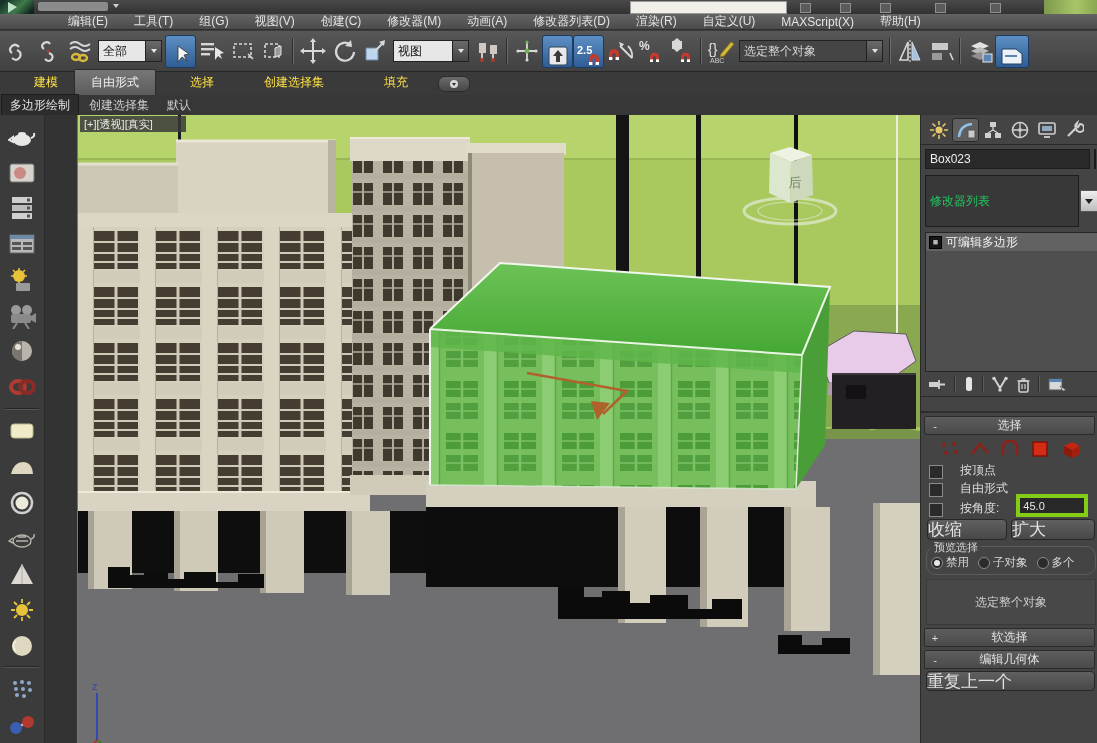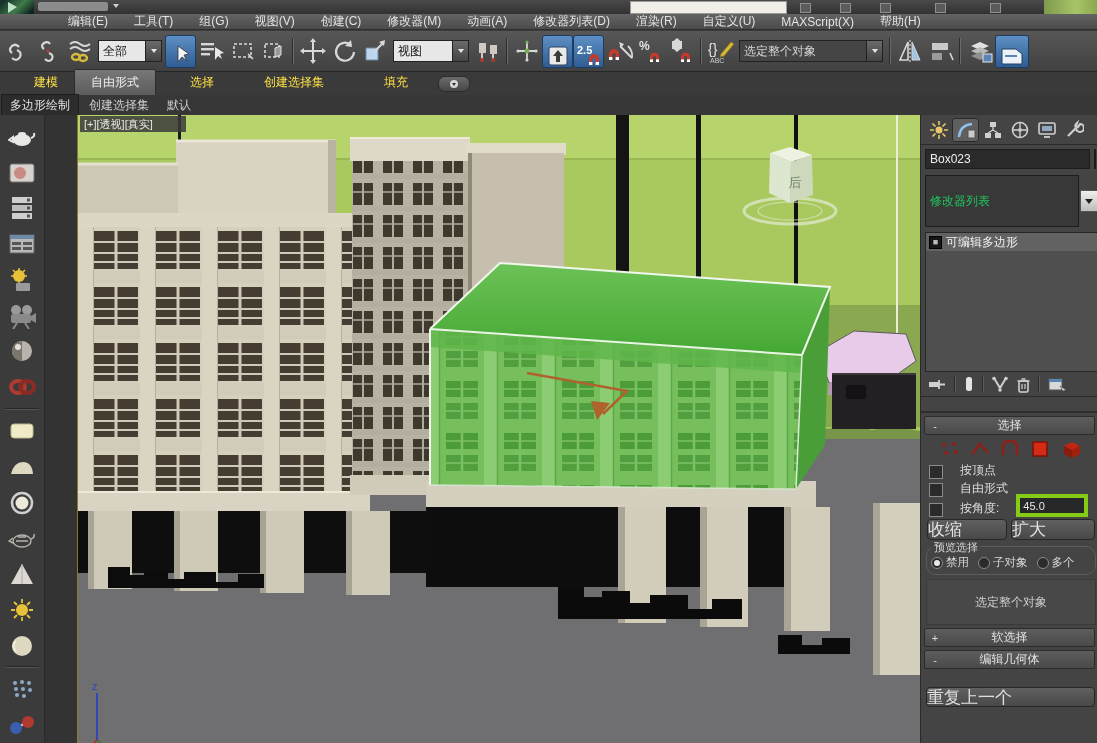--- a/index.html
+++ b/index.html
@@ -107,21 +107,21 @@
   .btnrow{display:flex;align-items:center;gap:4px;padding:2px 2px 0 6px;}
   #previewgroup{margin:6px 2px 0 5px;border:1px solid #5c5c5c;border-radius:10px;position:relative;padding:8px 2px 4px 4px;}
   #previewgroup .gtitle{position:absolute;top:-7px;left:4px;background:#444;padding:0 3px;font-size:11px;color:#d8d8d8;}
   .radiorow{display:flex;align-items:center;gap:3px;white-space:nowrap;}
   .radio{width:10px;height:10px;border-radius:50%;background:#2b2b2b;border:1px solid #8a8a8a;position:relative;flex:0 0 auto;}
   .radio.sel:after{content:"";position:absolute;left:2px;top:2px;width:6px;height:6px;border-radius:50%;background:#e8e8e8;}
   .rlabel{font-size:11.5px;color:#dadada;margin-right:6px;}
   #statusbox{margin:4px 2px 0 5px;height:44px;background:#484848;border:1px solid #3a3a3a;
         display:flex;align-items:center;justify-content:center;}
   #statusbox span{font-size:12px;color:#cccccc;}
-  #repeatbtn{margin:18px 3px 0 5px;height:18px;font-family:Liberation Serif, serif;}
+  #repeatbtn{margin:2px 3px 0 5px;height:18px;font-family:Liberation Serif, serif;}
 
   svg text{font-family:"Liberation Sans","DejaVu Sans",sans-serif;}
 </style>
 </head>
 <body>
 
 <div class="row" id="titlebar">
   <div id="applogo">
       <div class="tri"></div>
     </div>

